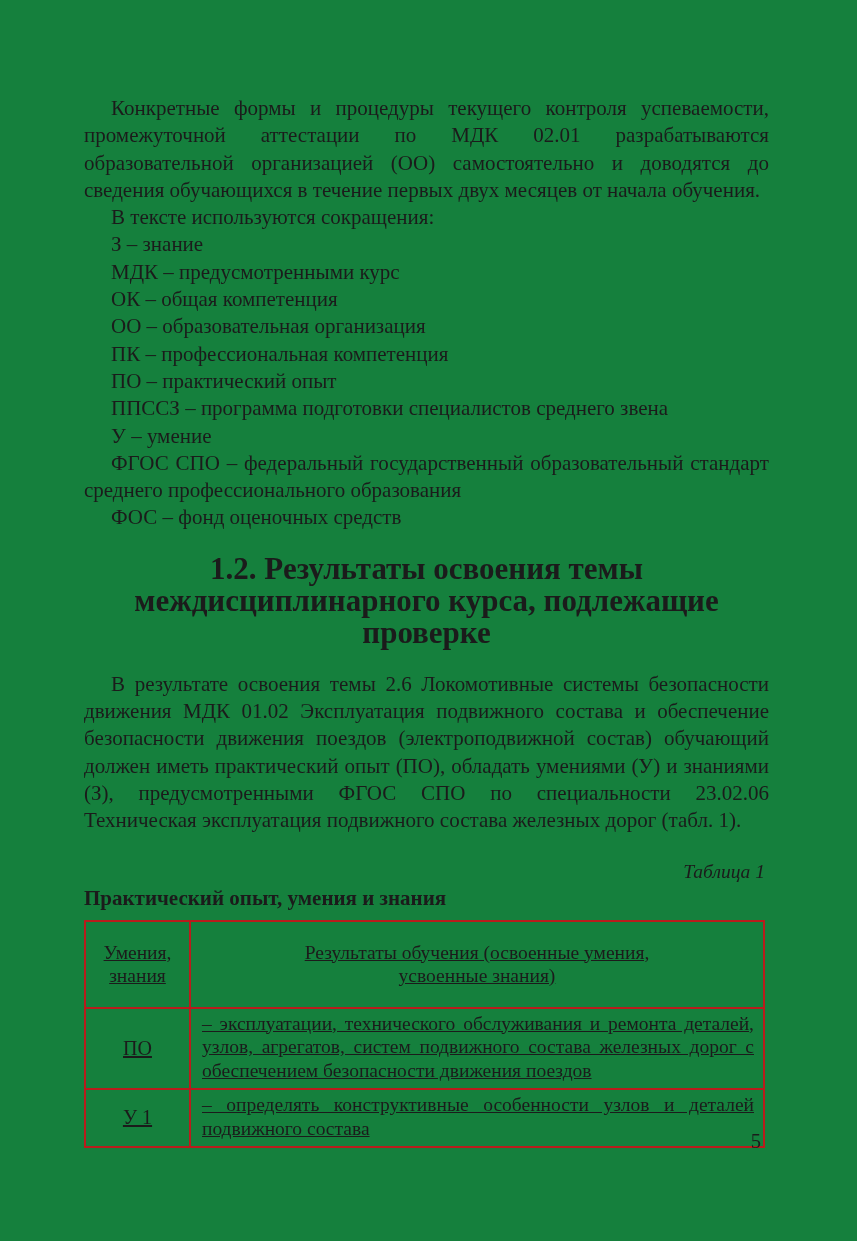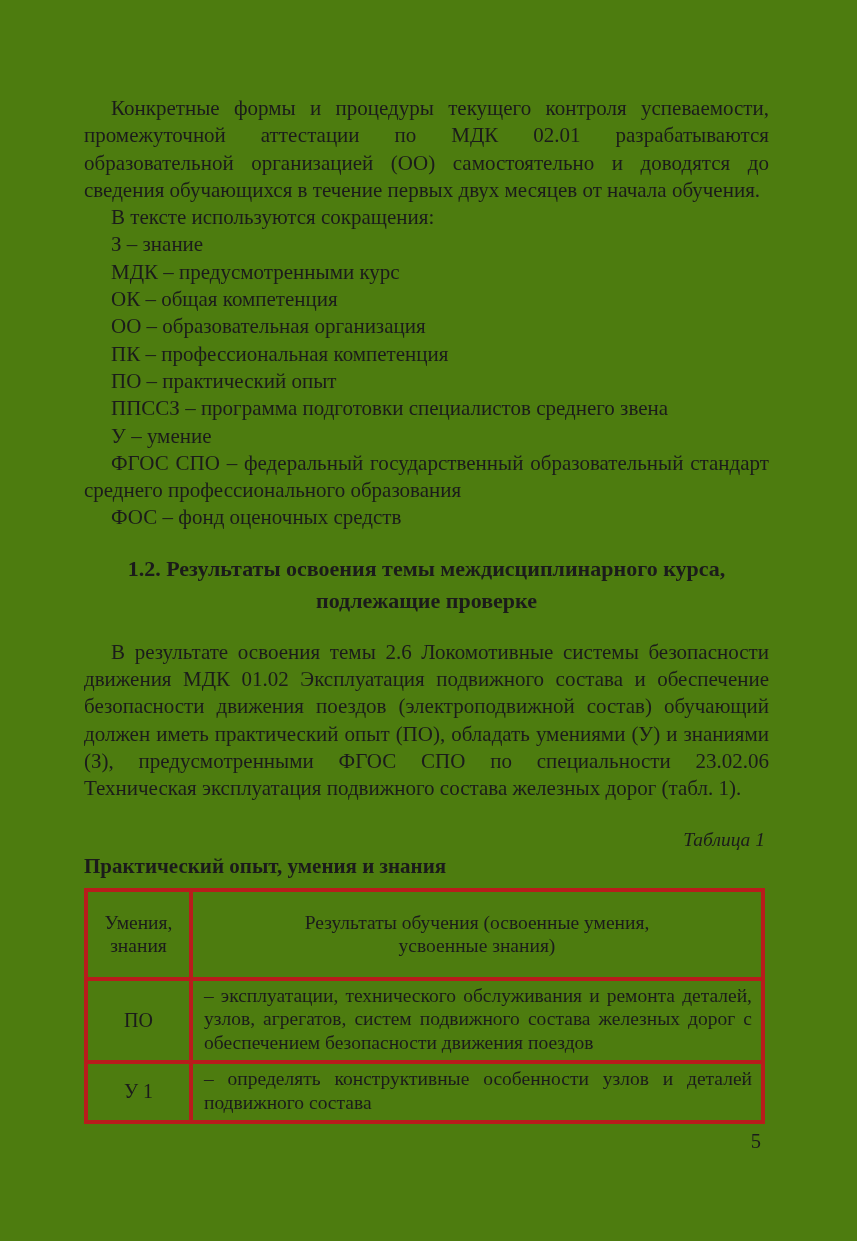--- a/index.html
+++ b/index.html
@@ -2,21 +2,21 @@
 <html lang="ru"><head>
 <meta charset="utf-8">
 <style>
   * { box-sizing: border-box; }
   html, body { margin: 0; padding: 0; background: #ffffff; }
 
   .page {
     position: relative;
     width: 857px;
     height: 1241px;
-    background: #4d7c0f;
+    background: #15803d;
     color: #1b1b1b;
     font-family: "Liberation Serif", "DejaVu Serif", serif;
     overflow: hidden;
   }
 
   .content {
     position: absolute;
     left: 84px;
     top: 95px;
     width: 685px;
@@ -24,21 +24,21 @@
 
   .body-par {
     margin: 0;
     font-size: 21px;
     line-height: 27.3px;
     text-align: justify;
     text-indent: 27px;
   }
 
   .section-heading {
-    font-size: 22px;
+    font-size: 31px;
     font-weight: 700;
     line-height: 32px;
     text-align: center;
     text-indent: 0;
     max-width: 630px;
     margin: 21px auto 22px auto;
   }
 
   .table-caption {
     margin-top: 26px;
@@ -54,21 +54,21 @@
     font-weight: 700;
     font-size: 21px;
   }
 
   table.results {
     width: 681px;
     border-collapse: collapse;
     font-size: 19.5px;
     line-height: 23.5px;
   }
-  .results th, .results td { border: 4px solid #b91c1c; }
+  .results th, .results td { border: 2px solid #b91c1c; text-decoration: underline; }
   .results th {
     font-weight: 400;
     text-align: center;
     vertical-align: middle;
     padding: 3px 4px;
   }
   .results col.col-code { width: 105px; }
   .results td.code {
     text-align: center;
     vertical-align: middle;

